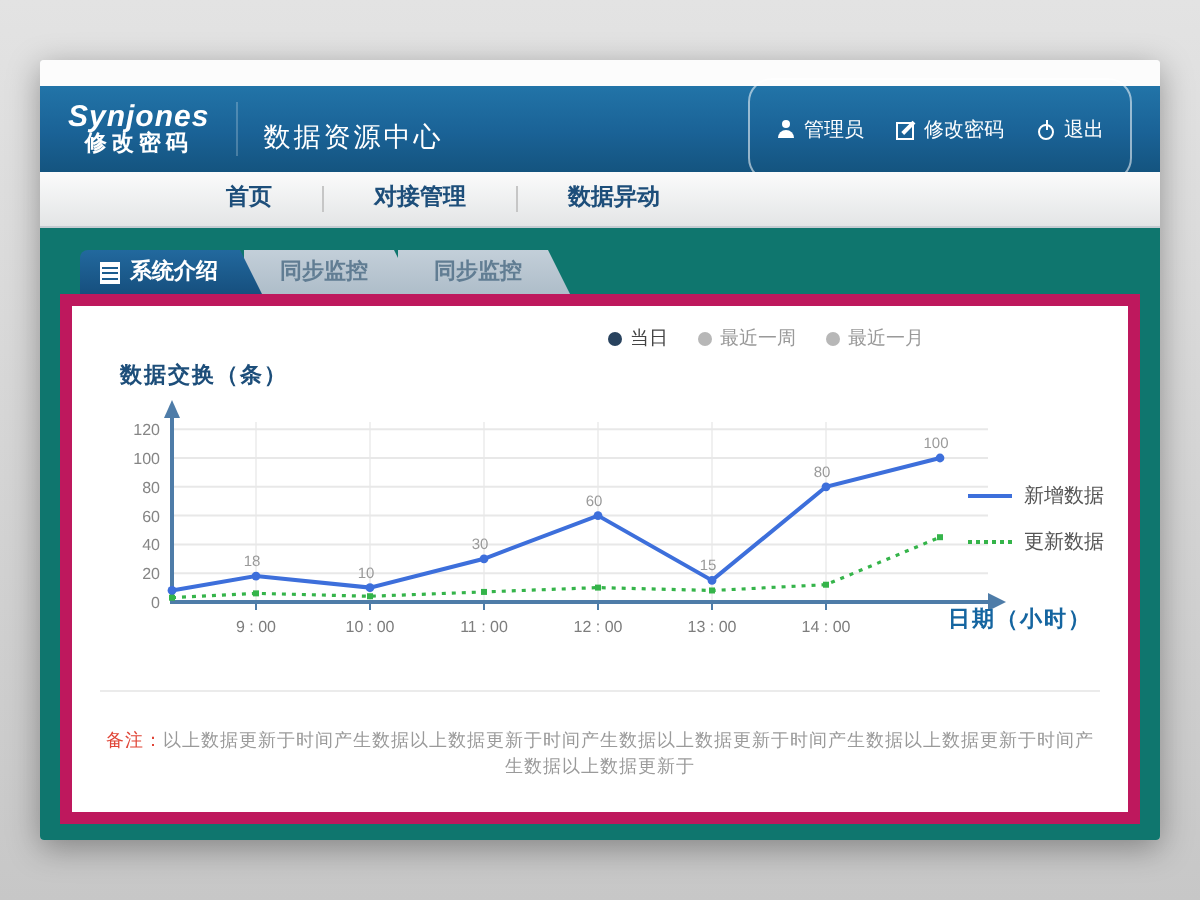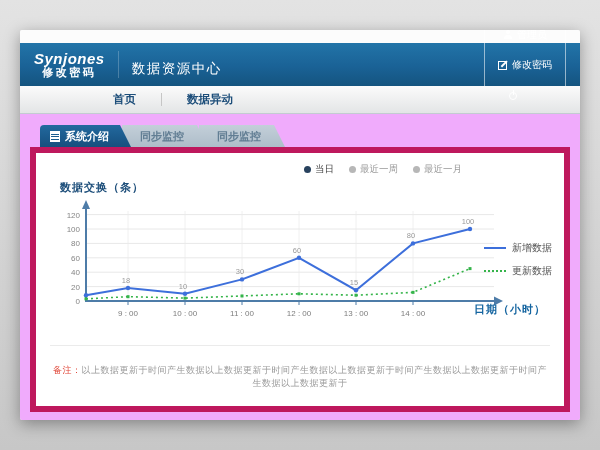--- a/index.html
+++ b/index.html
@@ -13,39 +13,39 @@
   
   .app-header{height:43px;background:linear-gradient(180deg,#2274a8 0%,#1a6296 55%,#14547f 100%);
     display:flex;align-items:center;padding:0 14px;color:#fff;flex:0 0 auto;}
   .logo-block{text-align:center;padding-right:13px;margin-right:13px;
     border-right:1px solid rgba(255,255,255,.22);line-height:1.05;}
   .logo-main{font-size:15px;font-weight:bold;font-style:italic;letter-spacing:.5px;}
   .logo-sub{font-size:11px;font-weight:bold;letter-spacing:2.5px;}
   .app-title{font-size:13.5px;letter-spacing:1.5px;margin-top:8px;}
   .user-menu{margin-left:auto;display:flex;align-items:center;gap:16px;
     border:1px solid rgba(255,255,255,.55);border-radius:12px;
-    padding:18px 13px;font-size:10px;flex-direction:column;}
+    padding:18px 13px;font-size:10px;}
   .menu-item{display:flex;align-items:center;gap:4px;cursor:pointer;white-space:nowrap;}
   
   .ic{display:inline-block;position:relative;width:10px;height:10px;flex:0 0 auto;}
   .icon-user::before{content:"";position:absolute;top:0;left:3px;width:4px;height:4px;border-radius:50%;background:#fff;}
   .icon-user::after{content:"";position:absolute;bottom:1px;left:1px;width:8px;height:4px;border-radius:4px 4px 0 0;background:#fff;}
   .icon-edit::before{content:"";position:absolute;left:0;top:1px;width:7px;height:7px;border:1px solid #fff;}
   .icon-edit::after{content:"";position:absolute;left:2px;top:3px;width:8px;height:1.5px;background:#fff;transform:rotate(-45deg);}
   .icon-power::before{content:"";position:absolute;left:1px;top:2px;width:6px;height:6px;border:1.5px solid #fff;border-radius:50%;}
   .icon-power::after{content:"";position:absolute;left:4.5px;top:0;width:1.5px;height:5px;background:#fff;}
   
   .nav-bar{height:27px;background:linear-gradient(180deg,#fbfbfb,#e3e5e6);
     border-bottom:1px solid #c3cbd1;display:flex;align-items:center;
     padding-left:68px;flex:0 0 auto;}
   .nav-item{padding:0 25px;font-size:11.5px;font-weight:bold;color:#1d4e7a;
     border-right:1px solid #c6c6c6;line-height:13px;cursor:pointer;white-space:nowrap;}
   .nav-item:last-child{border-right:none;}
   
-  .content{flex:1;background:#f0abfc;padding:11px 10px 0 10px;position:relative;}
+  .content{flex:1;background:#0f766e;padding:11px 10px 0 10px;position:relative;}
   .tabs{display:flex;align-items:flex-end;margin-left:10px;height:22px;position:relative;z-index:2;}
   .tab{height:22px;line-height:22px;font-size:11px;font-weight:bold;cursor:pointer;
     clip-path:polygon(0 0,calc(100% - 11px) 0,100% 100%,0 100%);white-space:nowrap;}
   .tab.active{background:linear-gradient(180deg,#22699e,#164f7e);color:#fff;
     padding:0 22px 0 10px;border-top-left-radius:4px;display:flex;align-items:center;gap:5px;z-index:3;}
   .tab.inactive{background:linear-gradient(180deg,#c3cfd9,#aebdc9);color:#617d93;
     padding:0 24px 0 18px;margin-left:-9px;z-index:1;}
   .icon-doc{width:8px;height:9px;background:repeating-linear-gradient(180deg,#fff 0 1.6px,rgba(27,92,142,.9) 1.6px 2.6px);border:1px solid #fff;}
   .panel{background:#fff;border:6px solid #be185d;margin:0 0;height:253px;position:relative;}
   
@@ -91,20 +91,21 @@
           </span>
           <span class="menu-item">
             <span class="ic icon-power"></span>
             <span>退出</span>
           </span>
         </div>
     </div>
 
     <div class="nav-bar" id="nav-bar">
         <div class="nav-item">首页</div>
+        <div class="nav-item">对接管理</div>
         <div class="nav-item">数据异动</div>
       </div>
 
     <div class="content">
       <div class="tabs" id="tabs">
           <div class="tab active">
             <span class="icon-doc"></span>
             <span>系统介绍</span>
           </div>
           <div class="tab inactive"><span>同步监控</span></div>

